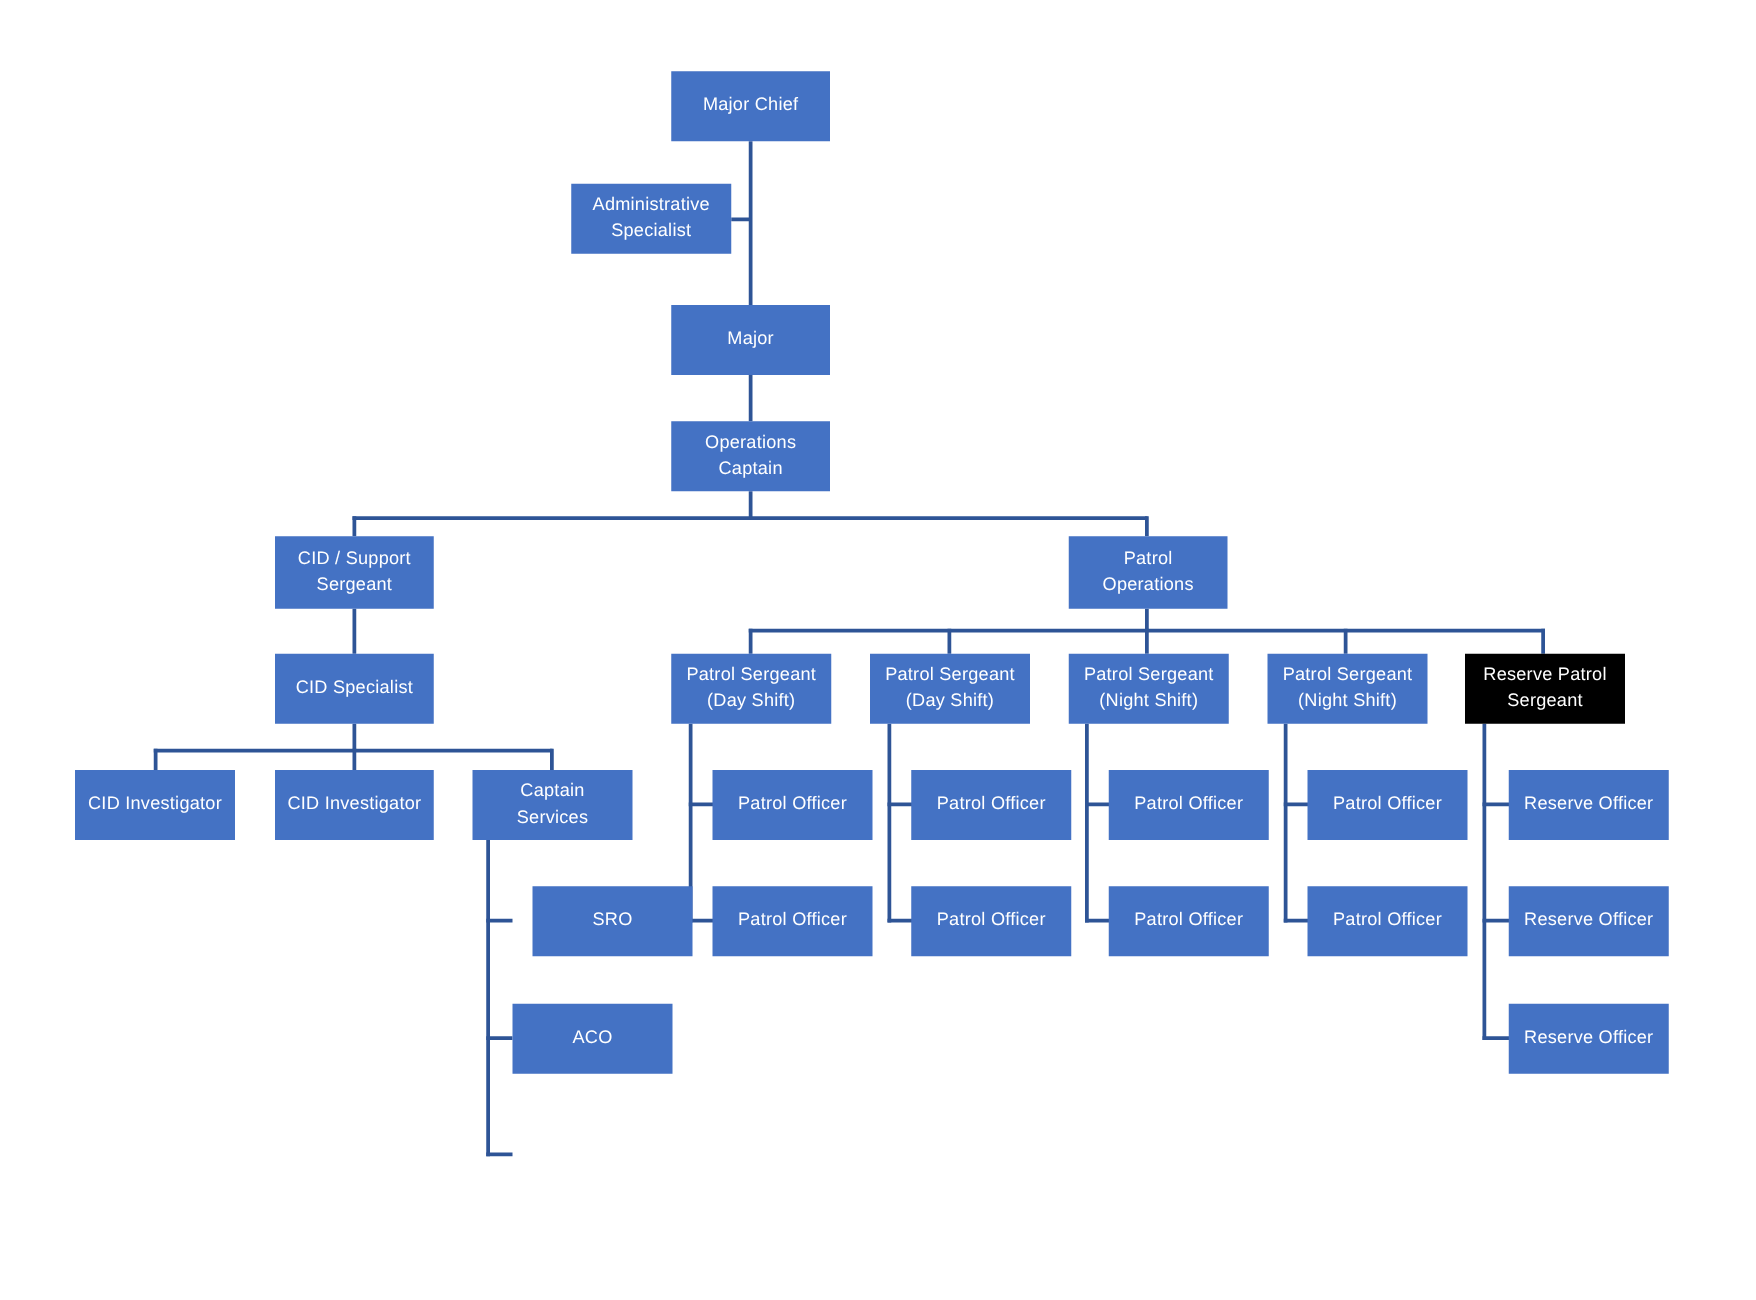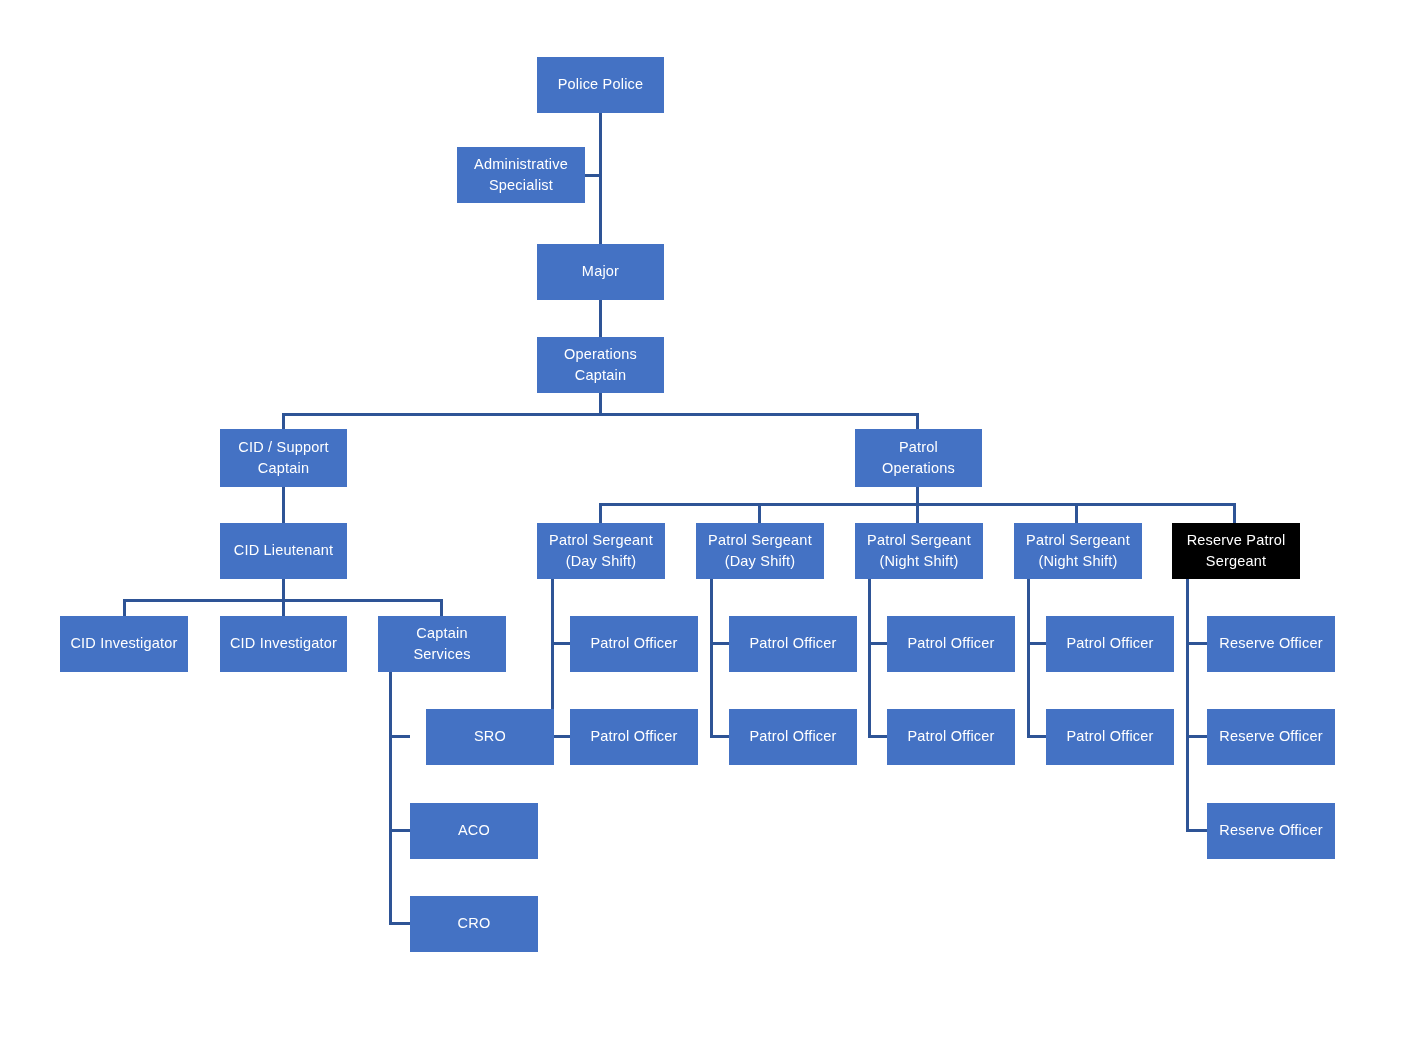--- a/index.html
+++ b/index.html
@@ -78,31 +78,31 @@
     <div class="conn v" style="left: 868px; top: 579px; height: 159px; background: rgb(46, 84, 150);"></div>
     <div class="conn h" style="left: 868px; top: 642px; width: 21px; background: rgb(46, 84, 150);"></div>
     <div class="conn h" style="left: 868px; top: 735px; width: 21px; background: rgb(46, 84, 150);"></div>
     <div class="conn v" style="left: 1027px; top: 579px; height: 159px; background: rgb(46, 84, 150);"></div>
     <div class="conn h" style="left: 1027px; top: 642px; width: 21px; background: rgb(46, 84, 150);"></div>
     <div class="conn h" style="left: 1027px; top: 735px; width: 21px; background: rgb(46, 84, 150);"></div>
     <div class="conn v" style="left: 1186px; top: 579px; height: 253px; background: rgb(46, 84, 150);"></div>
     <div class="conn h" style="left: 1186px; top: 642px; width: 23px; background: rgb(46, 84, 150);"></div>
     <div class="conn h" style="left: 1186px; top: 735px; width: 23px; background: rgb(46, 84, 150);"></div>
     <div class="conn h" style="left: 1186px; top: 829px; width: 23px; background: rgb(46, 84, 150);"></div>
-    <div class="node" style="left: 537px; top: 57px; width: 127px; height: 56px; background: rgb(68, 114, 196); color: rgb(255, 255, 255);">Police Police</div>
+    <div class="node" style="left: 537px; top: 57px; width: 127px; height: 56px; background: rgb(68, 114, 196); color: rgb(255, 255, 255);">Major Chief</div>
     <div class="node" style="left: 537px; top: 244px; width: 127px; height: 56px; background: rgb(68, 114, 196); color: rgb(255, 255, 255);">Major</div>
     <div class="node" style="left: 457px; top: 147px; width: 128px; height: 56px; background: rgb(68, 114, 196); color: rgb(255, 255, 255);">Administrative
 Specialist</div>
     <div class="node" style="left: 537px; top: 337px; width: 127px; height: 56px; background: rgb(68, 114, 196); color: rgb(255, 255, 255);">Operations
 Captain</div>
     <div class="node" style="left: 220px; top: 429px; width: 127px; height: 58px; background: rgb(68, 114, 196); color: rgb(255, 255, 255);">CID / Support
-Captain</div>
+Sergeant</div>
     <div class="node" style="left: 855px; top: 429px; width: 127px; height: 58px; background: rgb(68, 114, 196); color: rgb(255, 255, 255);">Patrol
 Operations</div>
-    <div class="node" style="left: 220px; top: 523px; width: 127px; height: 56px; background: rgb(68, 114, 196); color: rgb(255, 255, 255);">CID Lieutenant</div>
+    <div class="node" style="left: 220px; top: 523px; width: 127px; height: 56px; background: rgb(68, 114, 196); color: rgb(255, 255, 255);">CID Specialist</div>
     <div class="node" style="left: 537px; top: 523px; width: 128px; height: 56px; background: rgb(68, 114, 196); color: rgb(255, 255, 255);">Patrol Sergeant
 (Day Shift)</div>
     <div class="node" style="left: 696px; top: 523px; width: 128px; height: 56px; background: rgb(68, 114, 196); color: rgb(255, 255, 255);">Patrol Sergeant
 (Day Shift)</div>
     <div class="node" style="left: 855px; top: 523px; width: 128px; height: 56px; background: rgb(68, 114, 196); color: rgb(255, 255, 255);">Patrol Sergeant
 (Night Shift)</div>
     <div class="node" style="left: 1014px; top: 523px; width: 128px; height: 56px; background: rgb(68, 114, 196); color: rgb(255, 255, 255);">Patrol Sergeant
 (Night Shift)</div>
     <div class="node" style="left: 1172px; top: 523px; width: 128px; height: 56px; background: #000000; color: rgb(255, 255, 255);">Reserve Patrol
 Sergeant</div>
@@ -116,14 +116,13 @@
     <div class="node" style="left: 1046px; top: 616px; width: 128px; height: 56px; background: rgb(68, 114, 196); color: rgb(255, 255, 255);">Patrol Officer</div>
     <div class="node" style="left: 1207px; top: 616px; width: 128px; height: 56px; background: rgb(68, 114, 196); color: rgb(255, 255, 255);">Reserve Officer</div>
     <div class="node" style="left: 426px; top: 709px; width: 128px; height: 56px; background: rgb(68, 114, 196); color: rgb(255, 255, 255);">SRO</div>
     <div class="node" style="left: 570px; top: 709px; width: 128px; height: 56px; background: rgb(68, 114, 196); color: rgb(255, 255, 255);">Patrol Officer</div>
     <div class="node" style="left: 729px; top: 709px; width: 128px; height: 56px; background: rgb(68, 114, 196); color: rgb(255, 255, 255);">Patrol Officer</div>
     <div class="node" style="left: 887px; top: 709px; width: 128px; height: 56px; background: rgb(68, 114, 196); color: rgb(255, 255, 255);">Patrol Officer</div>
     <div class="node" style="left: 1046px; top: 709px; width: 128px; height: 56px; background: rgb(68, 114, 196); color: rgb(255, 255, 255);">Patrol Officer</div>
     <div class="node" style="left: 1207px; top: 709px; width: 128px; height: 56px; background: rgb(68, 114, 196); color: rgb(255, 255, 255);">Reserve Officer</div>
     <div class="node" style="left: 410px; top: 803px; width: 128px; height: 56px; background: rgb(68, 114, 196); color: rgb(255, 255, 255);">ACO</div>
     <div class="node" style="left: 1207px; top: 803px; width: 128px; height: 56px; background: rgb(68, 114, 196); color: rgb(255, 255, 255);">Reserve Officer</div>
-    <div class="node" style="left: 410px; top: 896px; width: 128px; height: 56px; background: rgb(68, 114, 196); color: rgb(255, 255, 255);">CRO</div>
   </div>
 
 </body></html>

